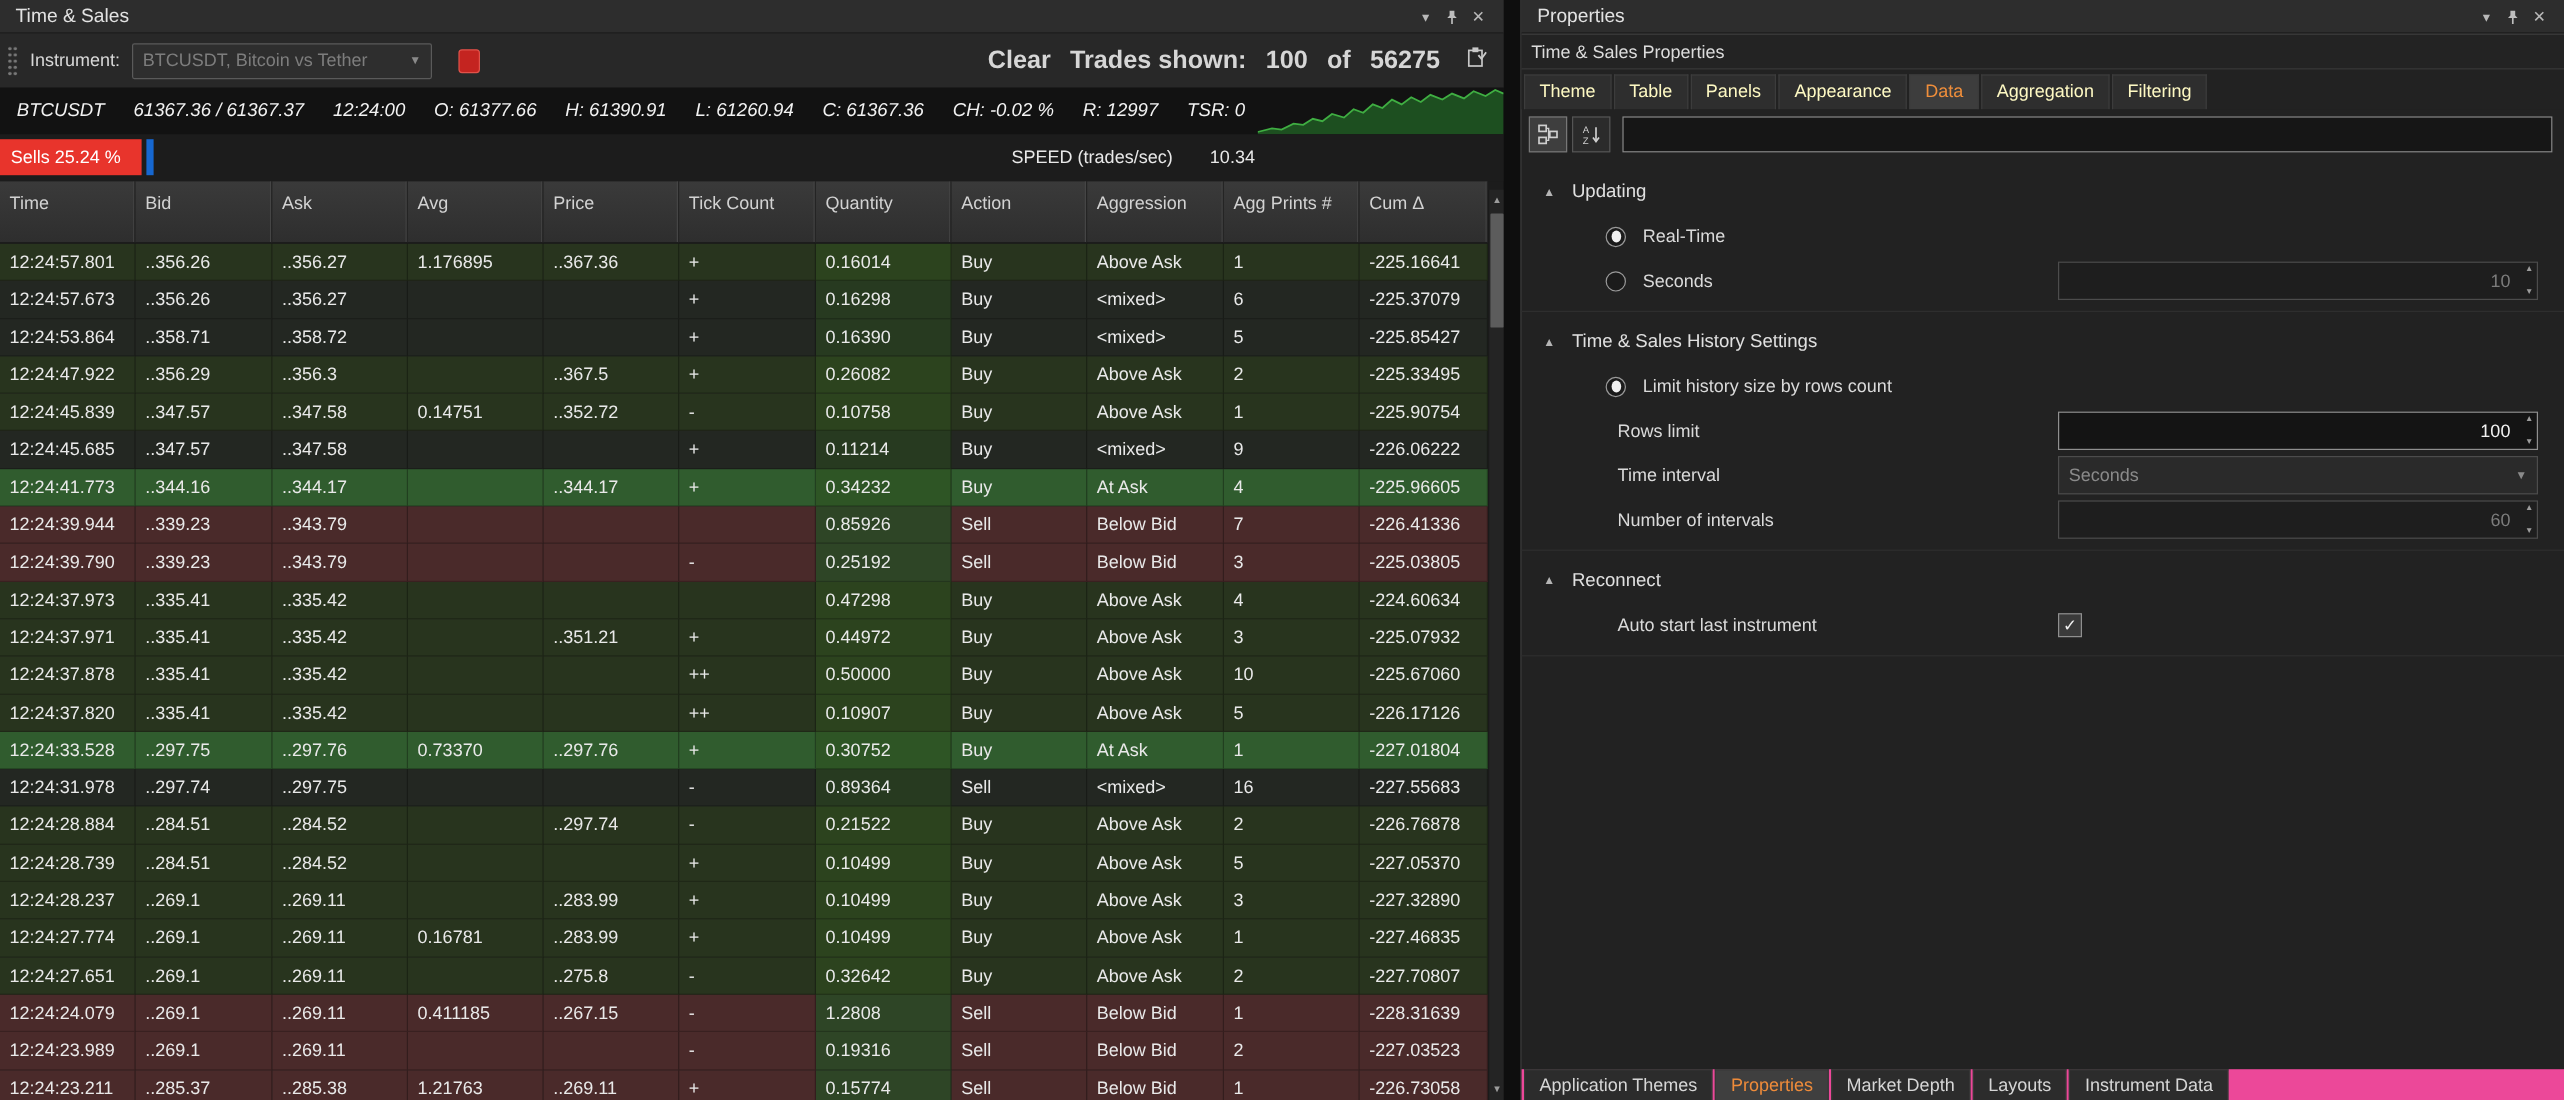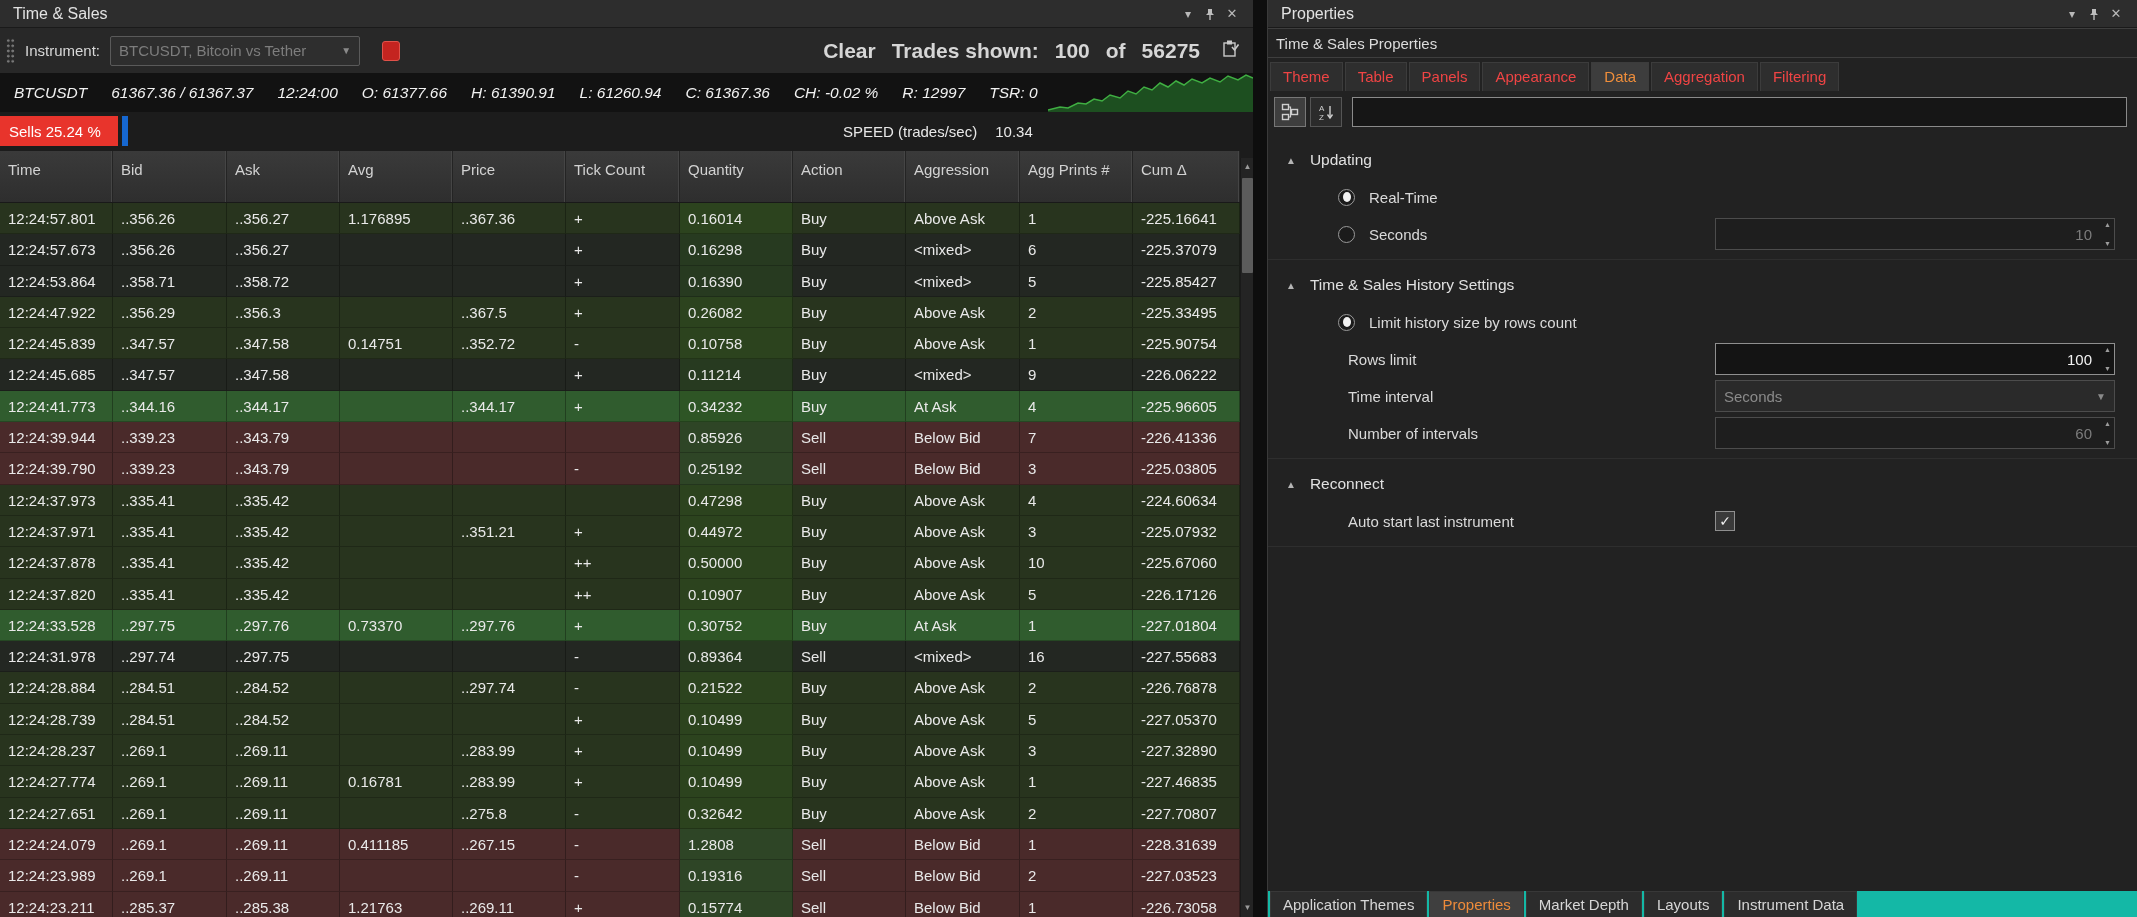--- a/index.html
+++ b/index.html
@@ -39,21 +39,21 @@
   .strengthrow { height:39px; background:#1c1c1c; position:relative; }
   .sbar { position:absolute; top:4px; left:0; height:30px; display:flex; }
   .seg-sell { width:118px; background:#e8342c; color:#fff; font-size:15px;
     display:flex; align-items:center; padding-left:9px; white-space:nowrap; }
   .seg-buy { width:350px; background:#1667d0; color:#fff; font-size:15px;
     display:flex; align-items:center; position:relative; }
   .seg-buy .strength-lbl { position:absolute; left:0; right:0; text-align:center; }
   .seg-buy .buys-lbl { margin-left:auto; padding-right:10px; position:relative; z-index:1; }
   .seg-sliver { width:6px; background:#1667d0; margin-left:4px; }
   .speed { position:absolute; left:843px; top:0; height:39px; display:flex; align-items:center;
-    gap:18px; font-size:15px; color:#e8e8e8; }
+    gap:31px; font-size:15px; color:#e8e8e8; }
 
   .grid { display:grid; grid-template-columns:113px 114px 113px 113px 113px 114px 113px 113px 114px 113px 1fr; }
   .thead { width:1240px; height:52px; background:linear-gradient(#3a3a3a,#2e2e2e);
     border-bottom:1px solid #191919; }
   .hcell { font-size:15px; color:#d2d2d2; line-height:38px; padding-left:8px;
     border-right:1px solid #242424; box-shadow:inset -1px 0 0 #454545; white-space:nowrap; overflow:hidden; }
   .rows { width:1240px; height:720px; overflow:hidden; }
   .trow { height:31.3px; }
   .tcell { font-size:15px; color:#e9e9e9; line-height:31.3px; padding-left:8px;
     border-right:1px solid rgba(0,0,0,0.30); border-bottom:1px solid rgba(0,0,0,0.22);
@@ -76,21 +76,21 @@
 
   
   .divider { width:14px; height:917px; background:#0e0e0e; flex:none; }
 
   
   .rp { width:870px; height:917px; background:#222222; position:relative; border-left:1px solid #3a3a3a; flex:none; }
   .p-subtitle { height:30px; margin:0; border-top:1px solid #3e3e3e; border-bottom:1px solid #3e3e3e;
     display:flex; align-items:center; padding-left:8px; font-size:15px; color:#dcdcdc; background:#232323; }
   .p-tabs { height:33px; display:flex; align-items:flex-end; gap:2px; padding:2px 0 0 2px; background:#222; }
   .ptab { height:29px; line-height:28px; padding:0 12px; background:#2e2e2e; border:1px solid #3c3c3c;
-    border-bottom:none; font-size:15px; color:#ef4444; cursor:default; white-space:nowrap; }
+    border-bottom:none; font-size:15px; color:#fef9c3; cursor:default; white-space:nowrap; }
   .ptab.active { background:#3d3d3d; color:#ef8e3b; }
   .p-toolbar { height:42px; display:flex; align-items:center; gap:4px; padding:0 10px 0 6px; }
   .icobtn { width:32px; height:30px; background:#2b2b2b; border:1px solid #555;
     display:flex; align-items:center; justify-content:center; }
   .icobtn.pressed { background:#3e3e3e; border-color:#777; }
   .p-search { flex:1; height:30px; margin-left:6px; background:#161616; border:1px solid #8a8a8a;
     color:#e6e6e6; font-size:15px; padding:0 8px; outline:none; }
 
   .p-content { padding-top:10px; }
   .sect-head { height:34px; display:flex; align-items:center; padding-left:18px; gap:14px; }
@@ -112,21 +112,21 @@
     justify-content:space-between; }
   .spin span { font-size:7px; color:#9c9c9c; line-height:1; }
   .ddown { width:400px; height:32px; background:#2a2a2a; border:1px solid #4c4c4c; display:flex;
     align-items:center; padding:0 8px; font-size:15px; color:#8a8a8a; }
   .ddown .arrow { margin-left:auto; font-size:10px; color:#8a8a8a; }
   .checkbox { width:20px; height:20px; background:#3a3a3a; border:1px solid #8f8f8f;
     display:flex; align-items:center; justify-content:center; font-size:14px; color:#f0f0f0; }
   .sep { border-top:1px solid #2e2e2e; margin:8px 0; }
 
   .b-tabs { position:absolute; left:0; right:0; bottom:0; height:26px; display:flex; gap:2px;
-    padding-left:2px; background:#14b8a6; }
+    padding-left:2px; background:#ec4899; }
   .btab { height:26px; line-height:25px; padding:0 12px; background:#2c2c2c; border:1px solid #383838;
     border-bottom:none; font-size:15px; color:#d6d6d6; white-space:nowrap; }
   .btab.active { background:#3f3f3f; color:#ee8b3a; }
 </style>
 </head>
 <body>
 
 <div class="app">
 
   <div class="lp">

